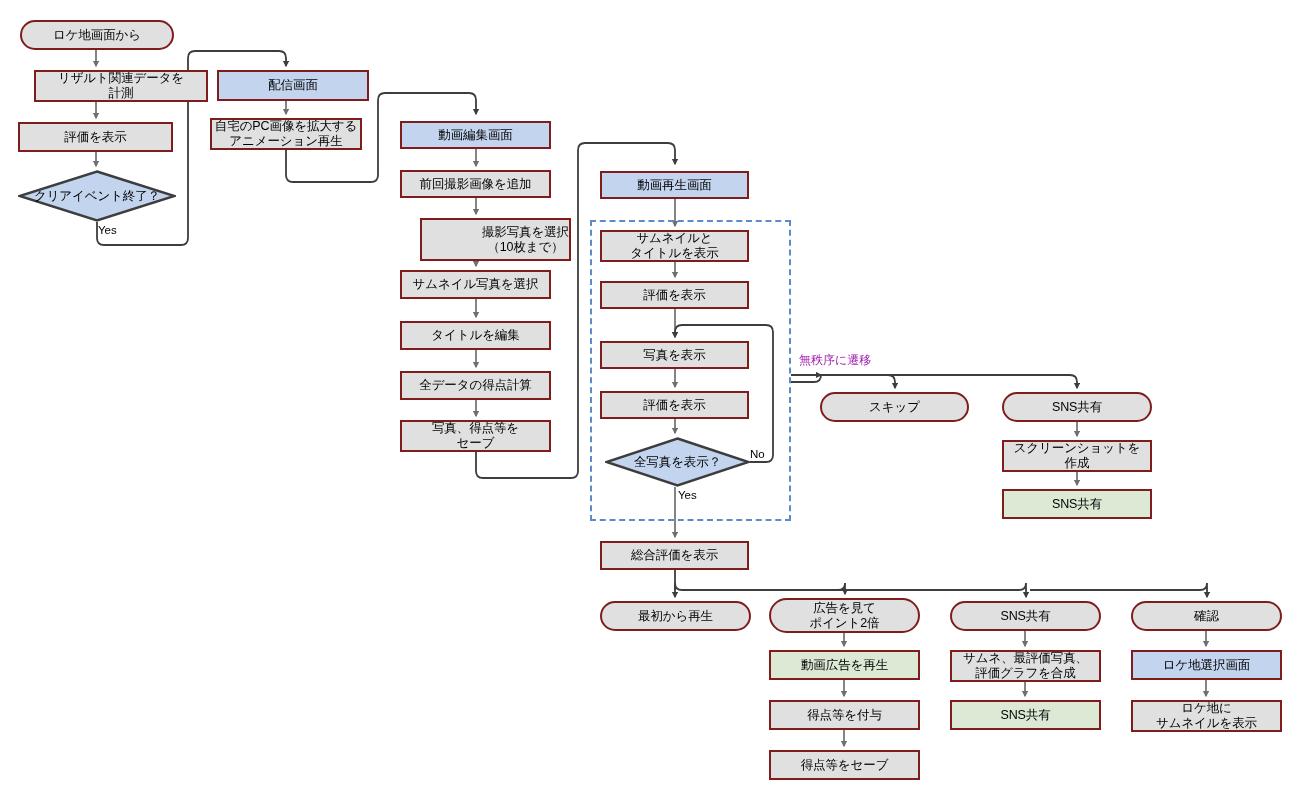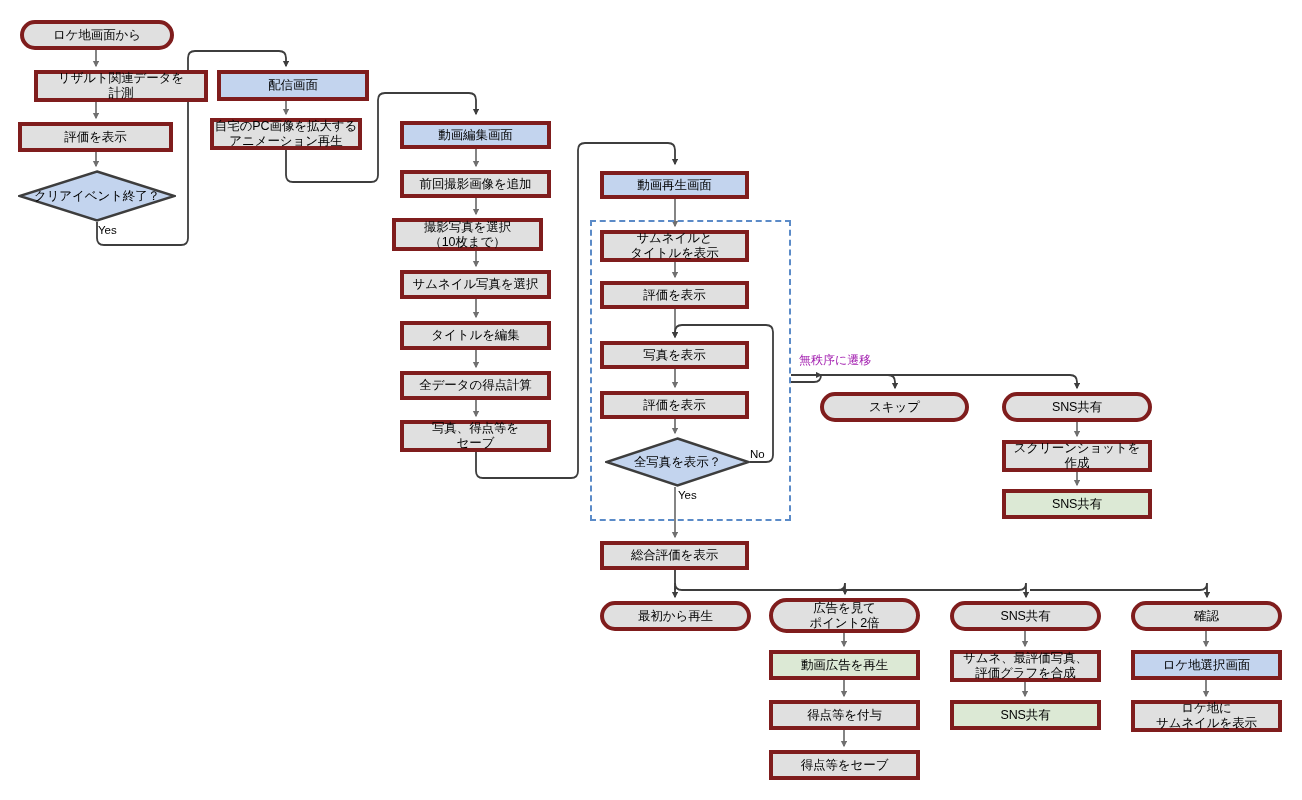--- a/index.html
+++ b/index.html
@@ -28,21 +28,21 @@
   .node {
     position: absolute;
     box-sizing: border-box;
     display: flex;
     align-items: center;
     justify-content: center;
     text-align: center;
     font-size: 12.5px;
     line-height: 1.18;
     color: #000000;
-    border: 4px solid #7f1d1d;
+    border: 2px solid #7f1d1d;
     background: #e0e0e0;
     white-space: pre-line;
     letter-spacing: -0.1px;
   }
   .node.proc   { background: #e0e0e0; }
   .node.screen { background: #c3d4ee; }
   .node.share  { background: #dce9d5; }
   .node.term {
     border-radius: 999px;
     background: #e0e0e0;
@@ -176,21 +176,21 @@
   </div>
 
   <div class="node screen" style="left:400px; top:121px; width:151px; height:28px;">
     <span>動画編集画面</span>
   </div>
 
   <div class="node proc" style="left:400px; top:170px; width:151px; height:28px;">
     <span>前回撮影画像を追加</span>
   </div>
 
-  <div class="node proc" style="left:392px; top:218px; width:151px; height:33px;">
+  <div class="node proc" style="left:420px; top:218px; width:151px; height:43px;justify-content:flex-end;">
     <span>撮影写真を選択
 （10枚まで）</span>
   </div>
 
   <div class="node proc" style="left:400px; top:270px; width:151px; height:29px;">
     <span>サムネイル写真を選択</span>
   </div>
 
   <div class="node proc" style="left:400px; top:321px; width:151px; height:29px;">
     <span>タイトルを編集</span>

